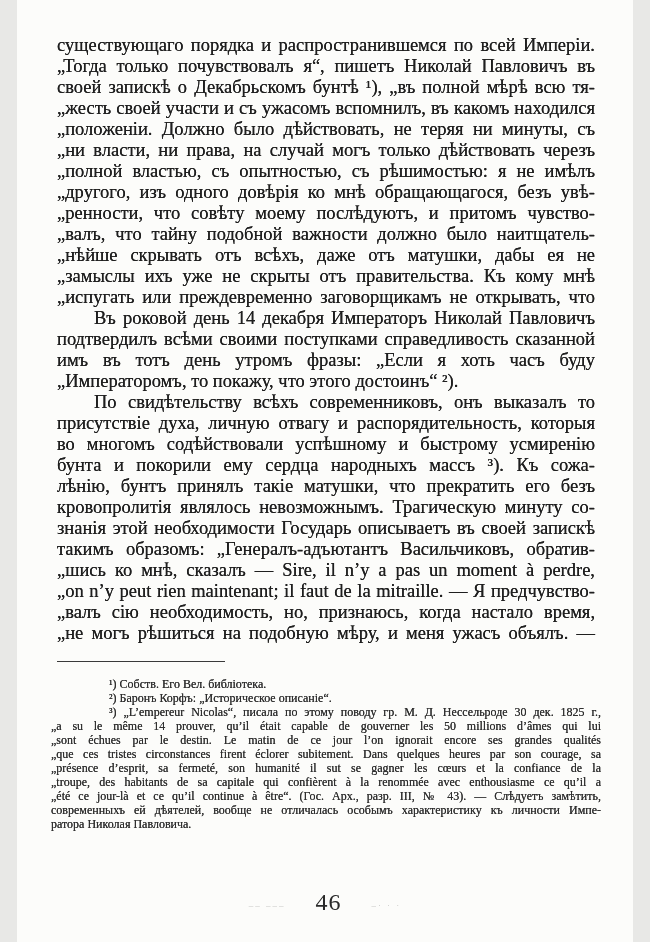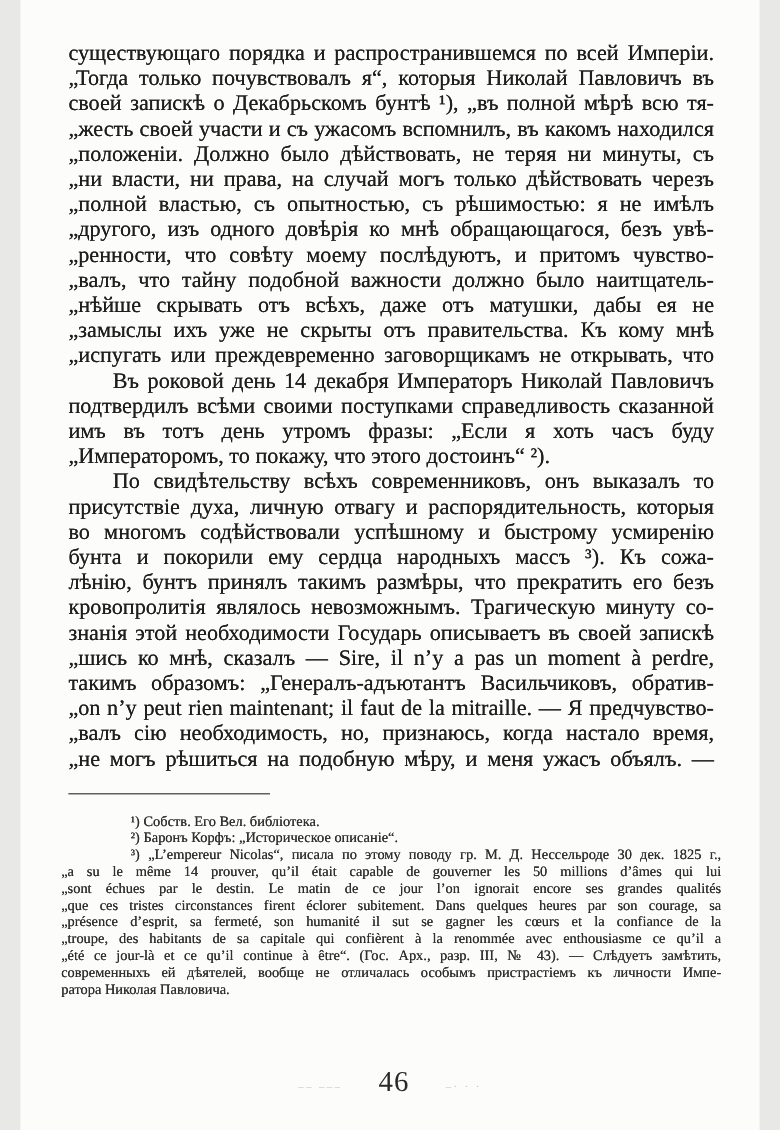--- a/index.html
+++ b/index.html
@@ -68,21 +68,21 @@
   }
 </style>
 </head>
 <body>
 
 <div class="page">
 
   <main class="body-text" id="body-container">
       <div class="para">
         <div class="line just">существующаго порядка и распространившемся по всей Имперіи.</div>
-        <div class="line just">„Тогда только почувствовалъ я“, которыя Николай Павловичъ въ</div>
+        <div class="line just">„Тогда только почувствовалъ я“, пишетъ Николай Павловичъ въ</div>
         <div class="line just">своей запискѣ о Декабрьскомъ бунтѣ ¹), „въ полной мѣрѣ всю тя-</div>
         <div class="line just">„жесть своей участи и съ ужасомъ вспомнилъ, въ какомъ находился</div>
         <div class="line just">„положеніи. Должно было дѣйствовать, не теряя ни минуты, съ</div>
         <div class="line just">„ни власти, ни права, на случай могъ только дѣйствовать черезъ</div>
         <div class="line just">„полной властью, съ опытностью, съ рѣшимостью: я не имѣлъ</div>
         <div class="line just">„другого, изъ одного довѣрія ко мнѣ обращающагося, безъ увѣ-</div>
         <div class="line just">„ренности, что совѣту моему послѣдуютъ, и притомъ чувство-</div>
         <div class="line just">„валъ, что тайну подобной важности должно было наитщатель-</div>
         <div class="line just">„нѣйше скрывать отъ всѣхъ, даже отъ матушки, дабы ея не</div>
         <div class="line just">„замыслы ихъ уже не скрыты отъ правительства. Къ кому мнѣ</div>
@@ -92,25 +92,25 @@
         <div class="line just ind">Въ роковой день 14 декабря Императоръ Николай Павловичъ</div>
         <div class="line just">подтвердилъ всѣми своими поступками справедливость сказанной</div>
         <div class="line just">имъ въ тотъ день утромъ фразы: „Если я хоть часъ буду</div>
         <div class="line">„Императоромъ, то покажу, что этого достоинъ“ ²).</div>
       </div>
       <div class="para">
         <div class="line just ind">По свидѣтельству всѣхъ современниковъ, онъ выказалъ то</div>
         <div class="line just">присутствіе духа, личную отвагу и распорядительность, которыя</div>
         <div class="line just">во многомъ содѣйствовали успѣшному и быстрому усмиренію</div>
         <div class="line just">бунта и покорили ему сердца народныхъ массъ ³). Къ сожа-</div>
-        <div class="line just">лѣнію, бунтъ принялъ такимъ размѣры, что прекратить его безъ</div>
+        <div class="line just">лѣнію, бунтъ принялъ такіе матушки, что прекратить его безъ</div>
         <div class="line just">кровопролитія являлось невозможнымъ. Трагическую минуту со-</div>
         <div class="line just">знанія этой необходимости Государь описываетъ въ своей запискѣ</div>
+        <div class="line just">такимъ образомъ: „Генералъ-адъютантъ Васильчиковъ, обратив-</div>
         <div class="line just">„шись ко мнѣ, сказалъ — Sire, il n’y a pas un moment à perdre,</div>
-        <div class="line just">такимъ образомъ: „Генералъ-адъютантъ Васильчиковъ, обратив-</div>
         <div class="line just">„on n’y peut rien maintenant; il faut de la mitraille. — Я предчувство-</div>
         <div class="line just">„валъ сію необходимость, но, признаюсь, когда настало время,</div>
         <div class="line just">„не могъ рѣшиться на подобную мѣру, и меня ужасъ объялъ. —</div>
       </div>
     </main>
 
   <hr class="footnote-rule">
 
   <section class="footnotes" id="footnotes-container">
       <div class="footnote">
@@ -120,21 +120,21 @@
         <div class="fn-line fn-first">²) Баронъ Корфъ: „Историческое описаніе“.</div>
       </div>
       <div class="footnote">
         <div class="fn-line just fn-first">³) „L’empereur Nicolas“, писала по этому поводу гр. М. Д. Нессельроде 30 дек. 1825 г.,</div>
         <div class="fn-line just">„a su le même 14 prouver, qu’il était capable de gouverner les 50 millions d’âmes qui lui</div>
         <div class="fn-line just">„sont échues par le destin. Le matin de ce jour l’on ignorait encore ses grandes qualités</div>
         <div class="fn-line just">„que ces tristes circonstances firent éclorer subitement. Dans quelques heures par son courage, sa</div>
         <div class="fn-line just">„présence d’esprit, sa fermeté, son humanité il sut se gagner les cœurs et la confiance de la</div>
         <div class="fn-line just">„troupe, des habitants de sa capitale qui confièrent à la renommée avec enthousiasme ce qu’il a</div>
         <div class="fn-line just">„été ce jour-là et ce qu’il continue à être“. (Гос. Арх., разр. III, № 43). — Слѣдуетъ замѣтить,</div>
-        <div class="fn-line just">современныхъ ей дѣятелей, вообще не отличалась особымъ пристрастіемъ къ личности Импе-</div>
+        <div class="fn-line just">современныхъ ей дѣятелей, вообще не отличалась особымъ характеристику къ личности Импе-</div>
         <div class="fn-line">ратора Николая Павловича.</div>
       </div>
     </section>
 
   <footer class="page-footer">
     <span class="scan-artifact">–– –––</span>
     <span class="page-number">46</span>
     <span class="scan-artifact">–· · ·</span>
   </footer>
 

